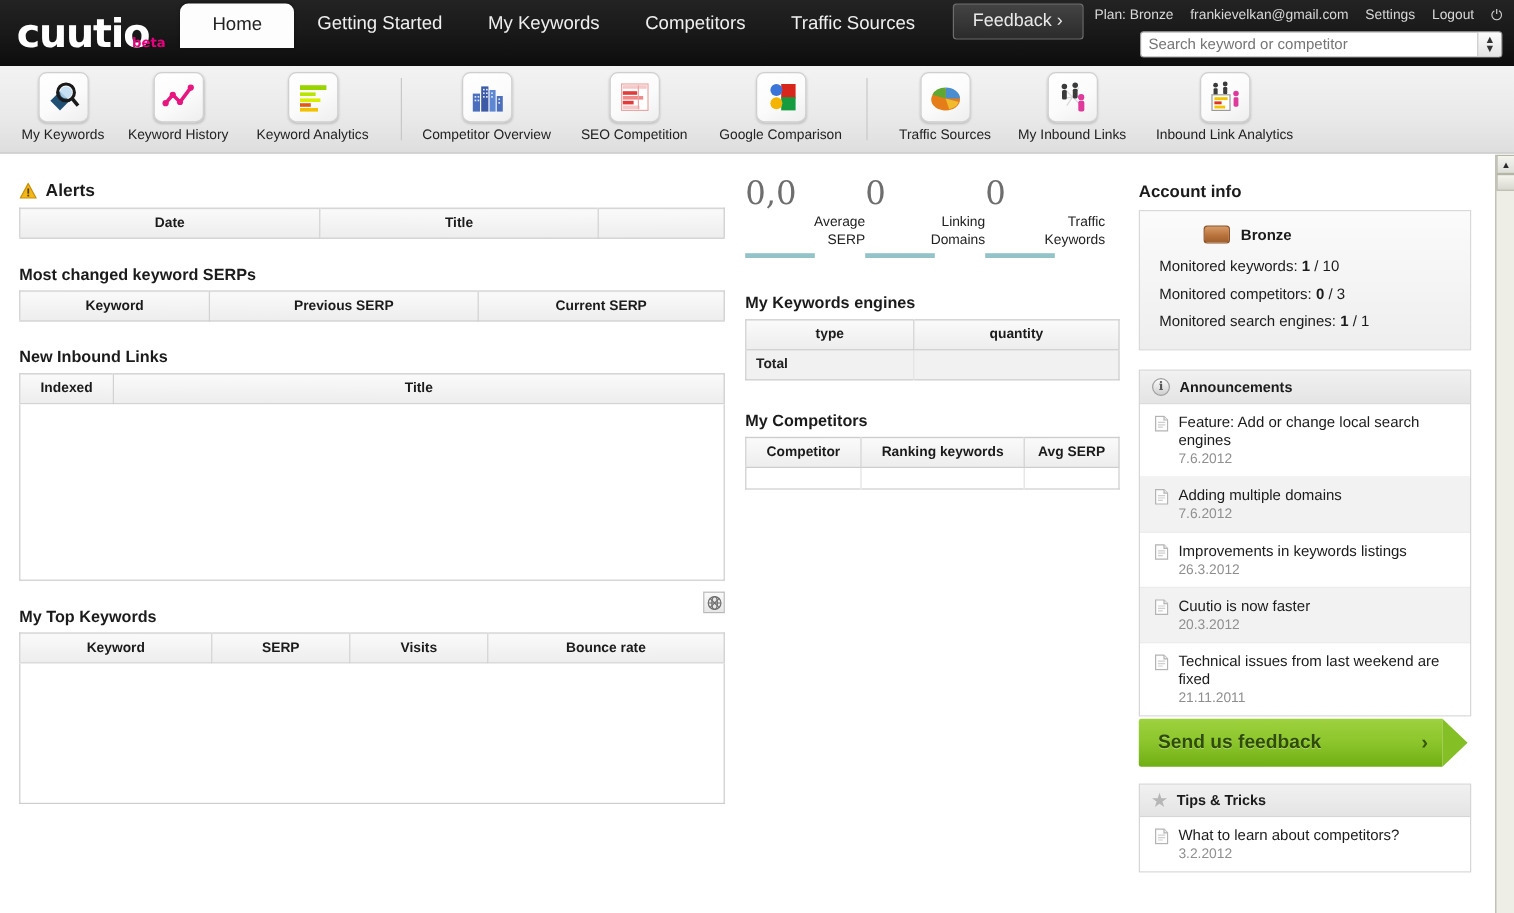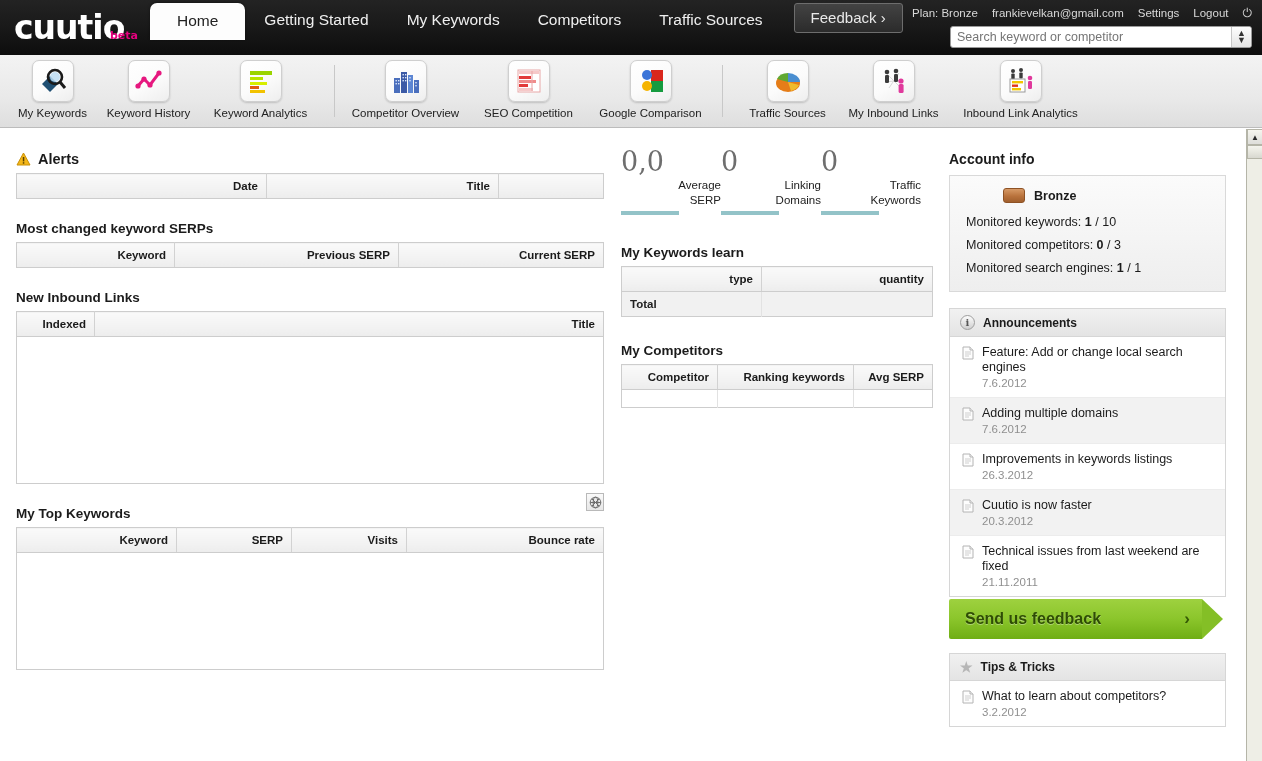--- a/index.html
+++ b/index.html
@@ -93,21 +93,21 @@
   
   .content { position: absolute; left: 0; top: 129px; width: 1247px; height: 632px; background: #fff; }
 
   h2.sec { font-size: 13.5px; color: #1b1b1b; margin: 0 0 6px 0; }
   h2.sec.withicon { display: flex; align-items: center; gap: 7px; font-size: 14.5px; }
 
   table.grid { width: 100%; border-collapse: collapse; border: 1px solid #cdcdcd; background: #fff; }
   table.grid th {
     background: linear-gradient(180deg,#fafafa 0%,#ededed 100%);
     border-right: 1px solid #d2d2d2; border-bottom: 1px solid #cdcdcd;
-    font-size: 11.5px; color: #1b1b1b; text-align: right;
+    font-size: 11.5px; color: #1b1b1b; text-align: center;
     padding: 6px 8px; font-weight: bold;
   }
   table.grid th:last-child { border-right: 0; }
   table.grid td {
     border-right: 1px solid #e2e2e2; font-size: 11.5px; color: #222;
     padding: 6px 8px; height: 18px;
   }
   table.grid td:last-child { border-right: 0; }
   tr.shade td { background: #f1f1f1; font-weight: bold; }
 
@@ -493,21 +493,21 @@
       </div>
       <div class="stat">
         <div class="num">0</div>
         <div class="cap">Traffic</div>
         <div class="cap">Keywords</div>
         <div class="bar"></div>
       </div>
     </div>
 
     <div class="blk">
-      <h2 class="sec">My Keywords learn</h2>
+      <h2 class="sec">My Keywords engines</h2>
       <table class="grid">
         <thead>
             <tr>
           <th style="width:140px">type</th>
           <th>quantity</th>
         </tr>
           </thead>
         <tbody>
           <tr class="shade">
             <td>Total</td>

